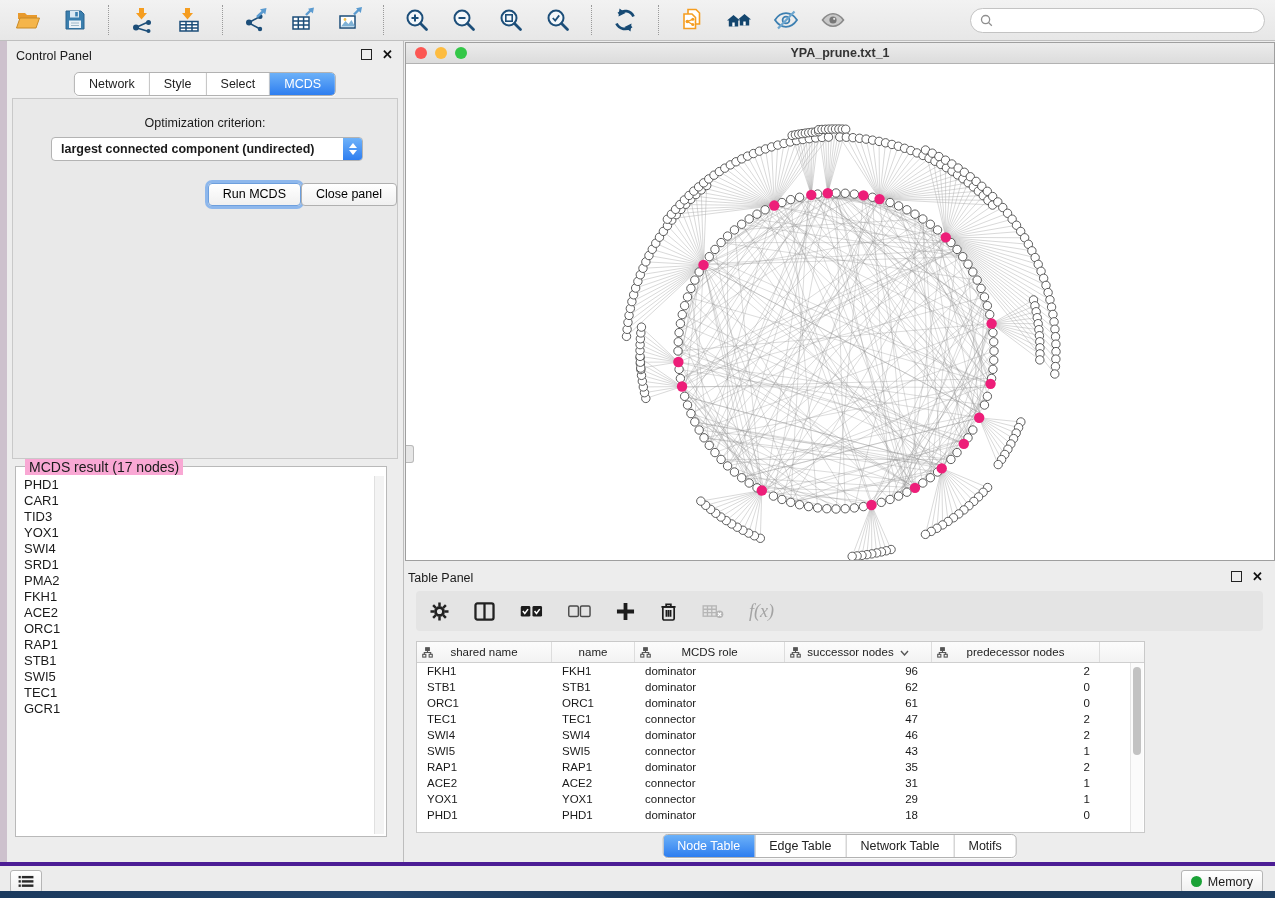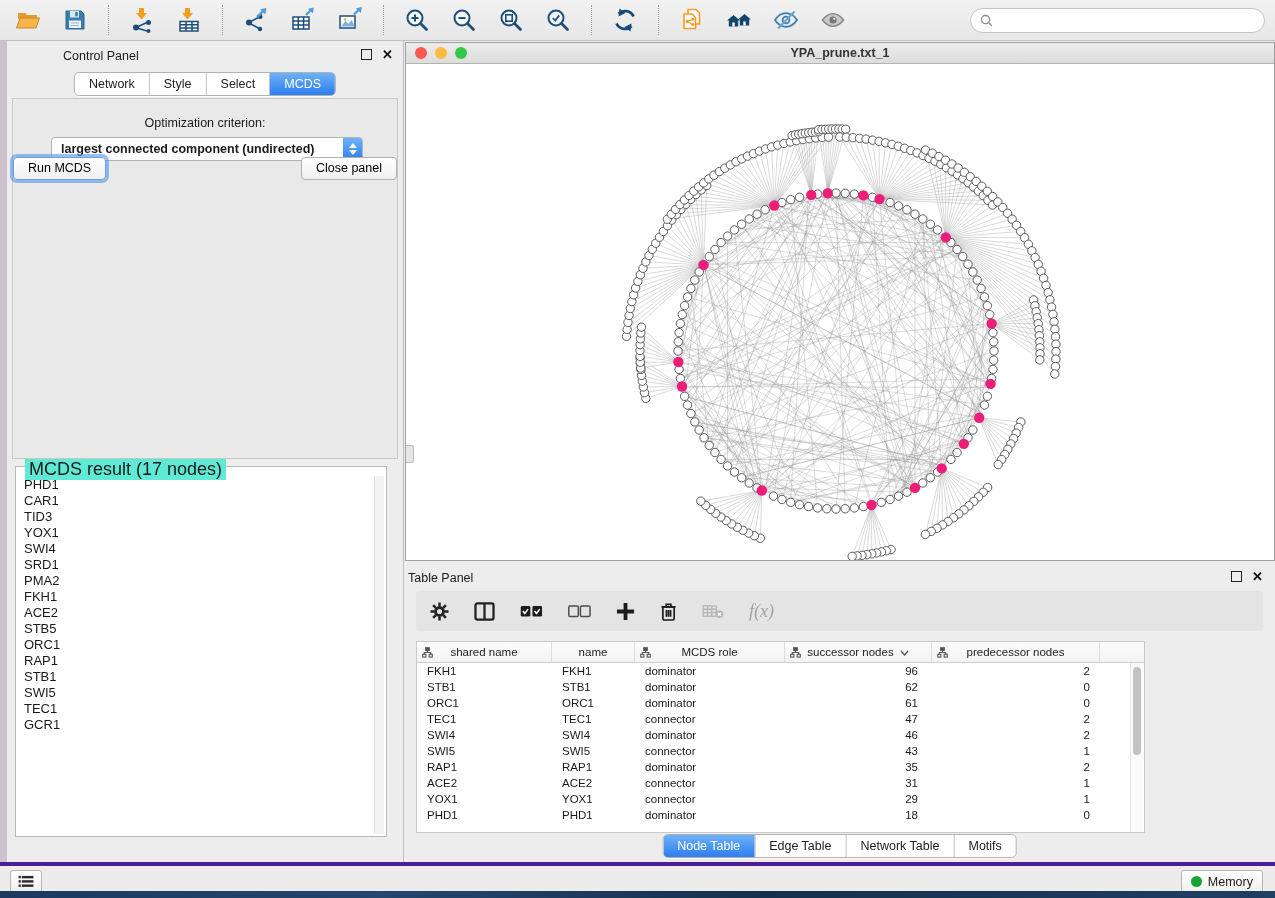--- a/index.html
+++ b/index.html
@@ -15,21 +15,21 @@
   .searchbox{margin-left:auto;width:295px;height:25px;background:#fff;border:1px solid #c3c3c3;
              border-radius:13px;display:flex;align-items:center;padding:0 9px;box-sizing:border-box;gap:6px;}
   .searchbox input{border:none;outline:none;flex:1;font-size:12px;background:transparent;
                    font-family:"Liberation Sans",sans-serif;}
   
   .left-strip{position:absolute;left:0;top:41px;width:7px;height:821px;background:#cdc1cd;}
   .bottom-strip{position:absolute;left:0;top:891px;width:1275px;height:7px;
                 background:linear-gradient(90deg,#1b3a5e,#24466e 30%,#16304d 60%,#1f3f63);}
   
   .control-panel{position:absolute;left:7px;top:41px;width:397px;height:821px;background:#ededed;
-                 border-right:1px solid #bdbdbd;box-sizing:border-box;padding-left:47px;}
+                 border-right:1px solid #bdbdbd;box-sizing:border-box;}
   .panel-head{position:relative;height:26px;}
   .panel-title{position:absolute;left:9px;top:8px;font-size:12.5px;color:#1a1a1a;}
   .win-icons{position:absolute;right:10px;top:8px;display:flex;gap:10px;align-items:center;}
   .float-box{width:9px;height:9px;border:1.5px solid #222;display:inline-block;}
   .close-x{font-size:13px;font-weight:bold;color:#111;line-height:10px;}
   .seg{display:flex;height:22px;border:1px solid #b2b2b2;border-radius:5px;overflow:hidden;background:#fff;
        box-shadow:0 1px 0 rgba(255,255,255,.7);}
   .seg-item{padding:0 14px;font-size:12.5px;line-height:22px;color:#222;border-right:1px solid #c2c2c2;cursor:default;}
   .seg-item:last-child{border-right:none;}
   .seg-item.sel{background:linear-gradient(#6cb1f8,#2e7ef0);color:#fff;}
@@ -37,27 +37,27 @@
   .cp-inner{position:absolute;left:5px;top:57px;width:386px;height:361px;background:#e9e9e9;
             border:1px solid #c9c9c9;box-sizing:border-box;}
   .opt-label{text-align:center;font-size:12.5px;margin-top:17px;}
   .dropdown{position:absolute;left:38px;top:38px;width:312px;height:24px;background:#fff;
             border:1px solid #b3b3b3;border-radius:4px;box-sizing:border-box;display:flex;align-items:center;font-weight:bold;}
   .dropdown .dval{flex:1;font-size:12.5px;padding-left:9px;white-space:nowrap;overflow:hidden;}
   .stepper{width:19px;height:22px;border-radius:0 3px 3px 0;background:linear-gradient(#6fb2f9,#2e7ef0);
            display:flex;flex-direction:column;align-items:center;justify-content:center;gap:2px;}
   .tri-up{width:0;height:0;border-left:4px solid transparent;border-right:4px solid transparent;border-bottom:5px solid #fff;}
   .tri-dn{width:0;height:0;border-left:4px solid transparent;border-right:4px solid transparent;border-top:5px solid #fff;}
-  .btn-row{position:absolute;left:0;top:58px;width:100%;display:flex;justify-content:space-between;gap:13px;}
+  .btn-row{position:absolute;left:0;top:84px;width:100%;display:flex;justify-content:flex-end;}
   .mac-btn{height:23px;padding:0 14px;background:linear-gradient(#ffffff,#f0f0f0);border:1px solid #b0b0b0;
            border-radius:4px;font-size:12.5px;line-height:21px;}
   .mac-btn.focus{box-shadow:0 0 0 3px rgba(92,156,238,.65);border-color:#6d9fdd;}
   .result-box{position:absolute;left:8px;top:425px;width:372px;height:371px;background:#fff;
               border:1px solid #b9b9b9;box-sizing:border-box;}
-  .result-legend{position:absolute;left:9px;top:-8px;background:#5eead4;padding:0 4px;font-size:18px;}
+  .result-legend{position:absolute;left:9px;top:-8px;background:#f9a8d4;padding:0 4px;font-size:14px;}
   .result-list{position:absolute;left:1px;top:10px;bottom:2px;right:12px;overflow:hidden;}
   .result-item{font-size:13px;line-height:16px;padding-left:7px;}
   .result-scroll{position:absolute;right:2px;top:9px;bottom:2px;width:9px;background:#f3f3f3;border-left:1px solid #e0e0e0;}
   
   .work-area{position:absolute;left:404px;top:41px;width:871px;height:821px;background:#ededed;}
   .net-window{position:absolute;left:1px;top:1px;width:870px;height:519px;border:1px solid #9f9f9f;
               box-sizing:border-box;background:#fff;}
   .net-titlebar{position:relative;height:20px;background:linear-gradient(#ececec,#dcdcdc);
                 border-bottom:1px solid #b2b2b2;}
   .lights{position:absolute;left:9px;top:4px;display:flex;gap:8px;}
@@ -299,21 +299,20 @@
       <div id="result-list" class="result-list">
           <div class="result-item">PHD1</div>
           <div class="result-item">CAR1</div>
           <div class="result-item">TID3</div>
           <div class="result-item">YOX1</div>
           <div class="result-item">SWI4</div>
           <div class="result-item">SRD1</div>
           <div class="result-item">PMA2</div>
           <div class="result-item">FKH1</div>
           <div class="result-item">ACE2</div>
-          <div class="result-item">STB5</div>
           <div class="result-item">ORC1</div>
           <div class="result-item">RAP1</div>
           <div class="result-item">STB1</div>
           <div class="result-item">SWI5</div>
           <div class="result-item">TEC1</div>
           <div class="result-item">GCR1</div>
         </div>
       <div class="result-scroll"></div>
     </div>
   </div>

